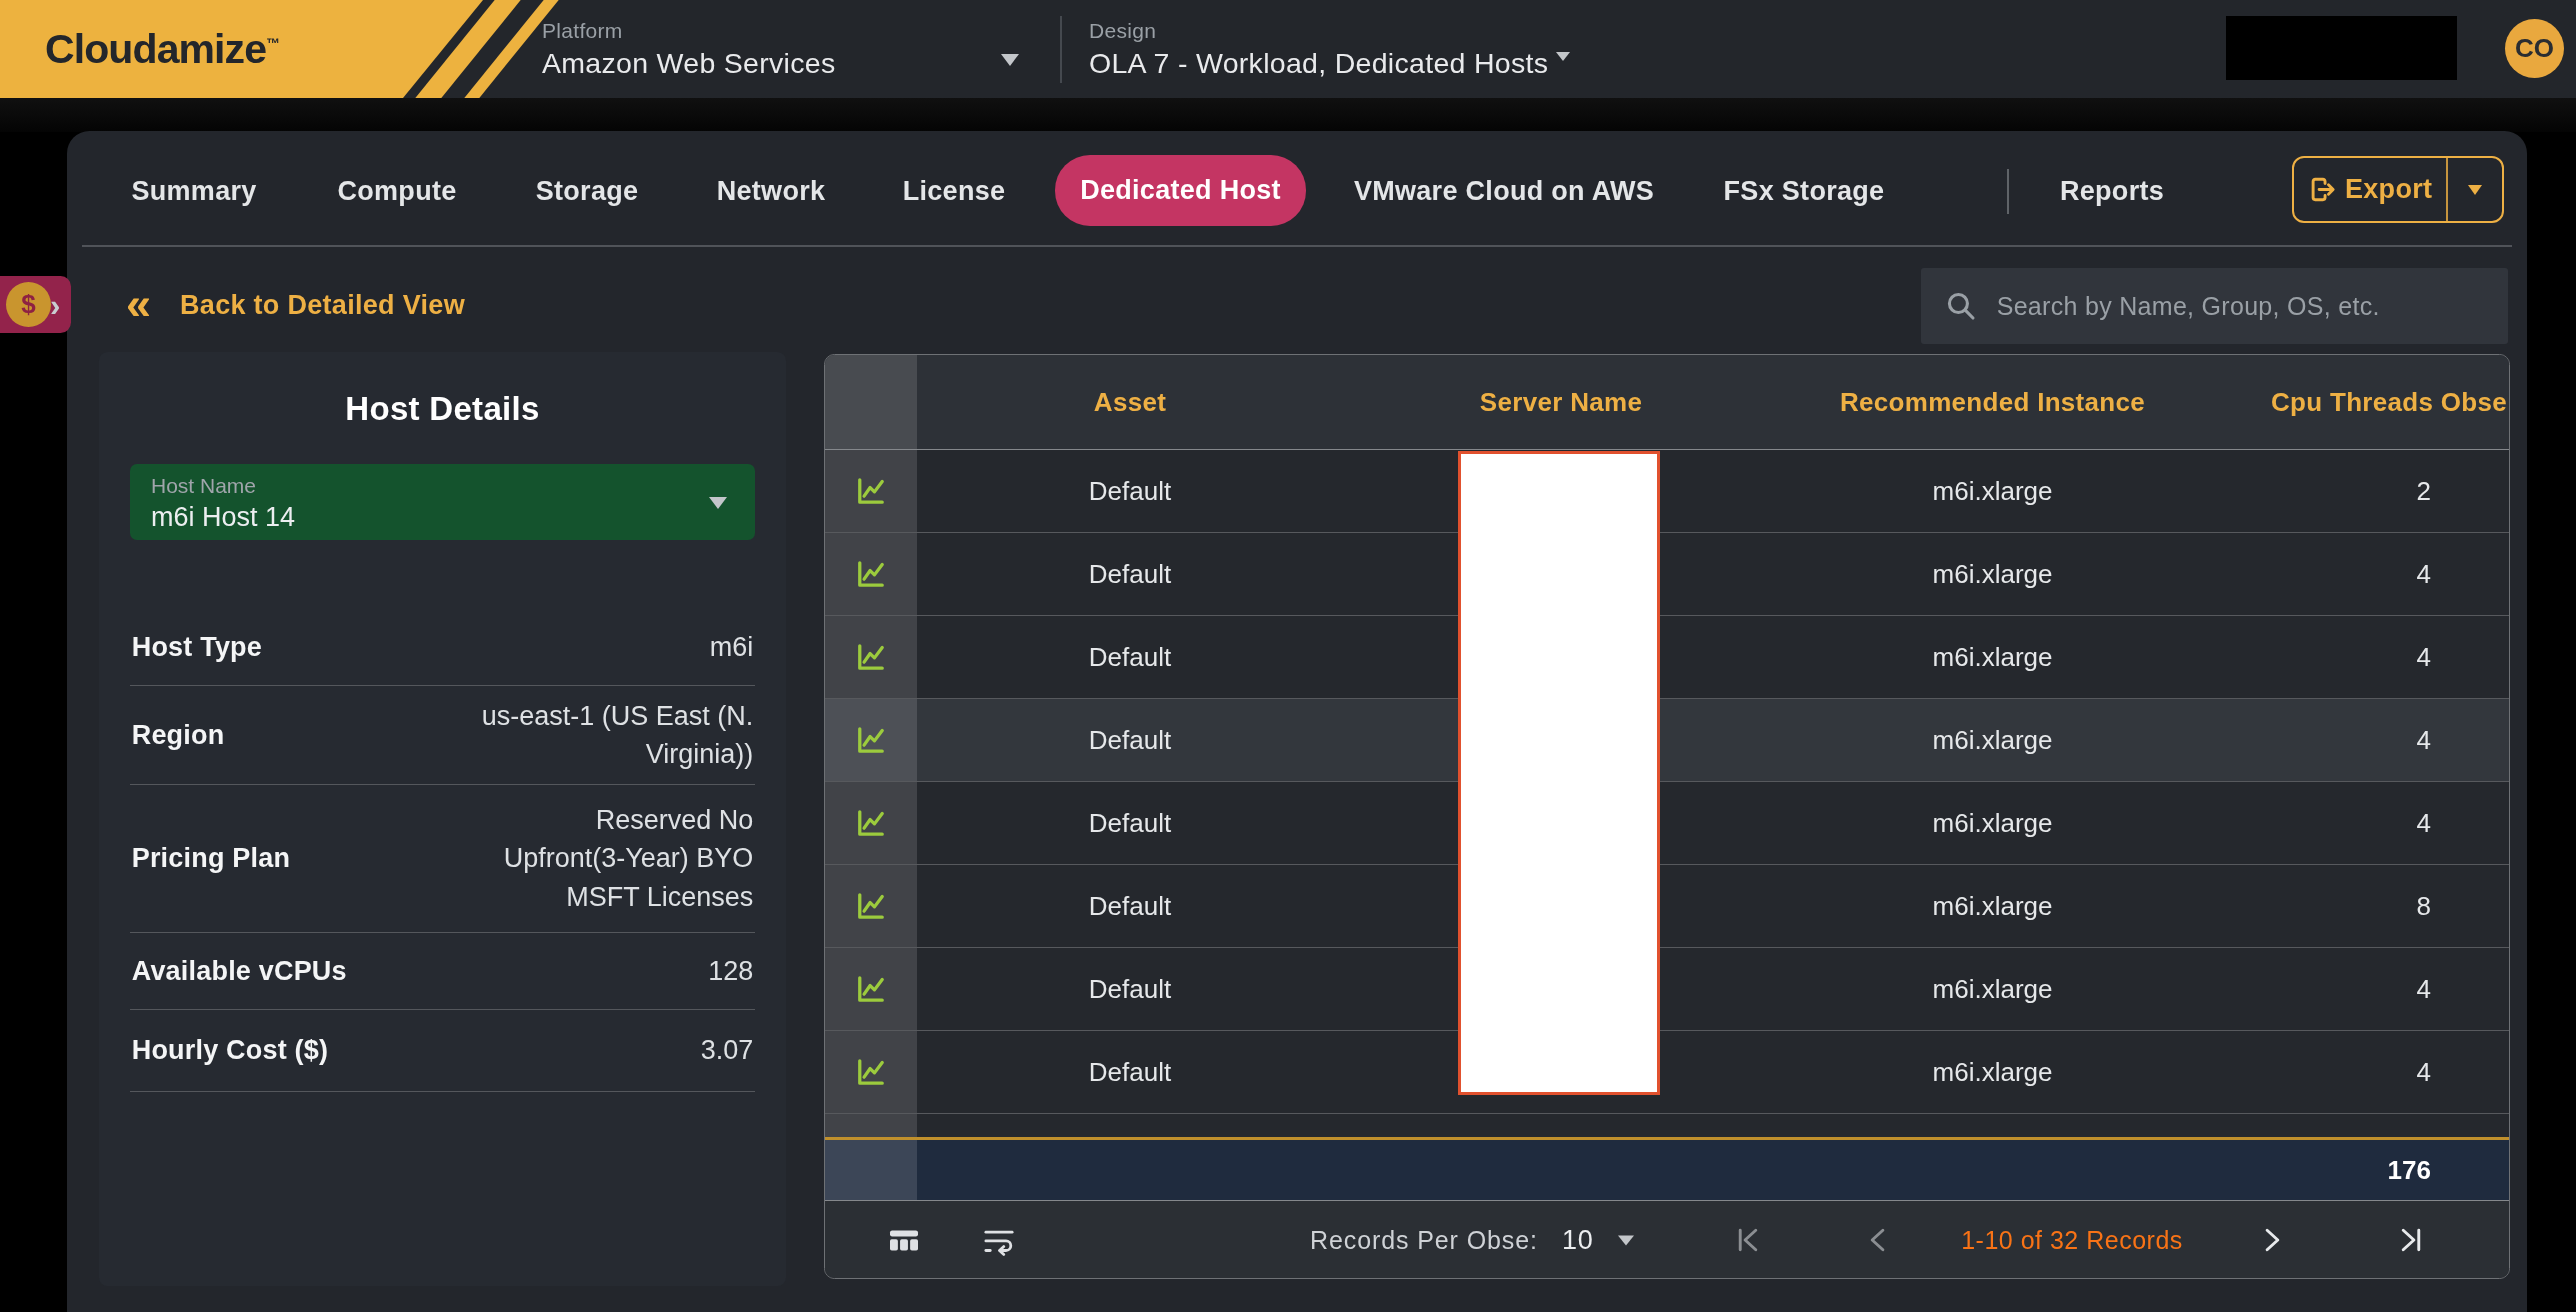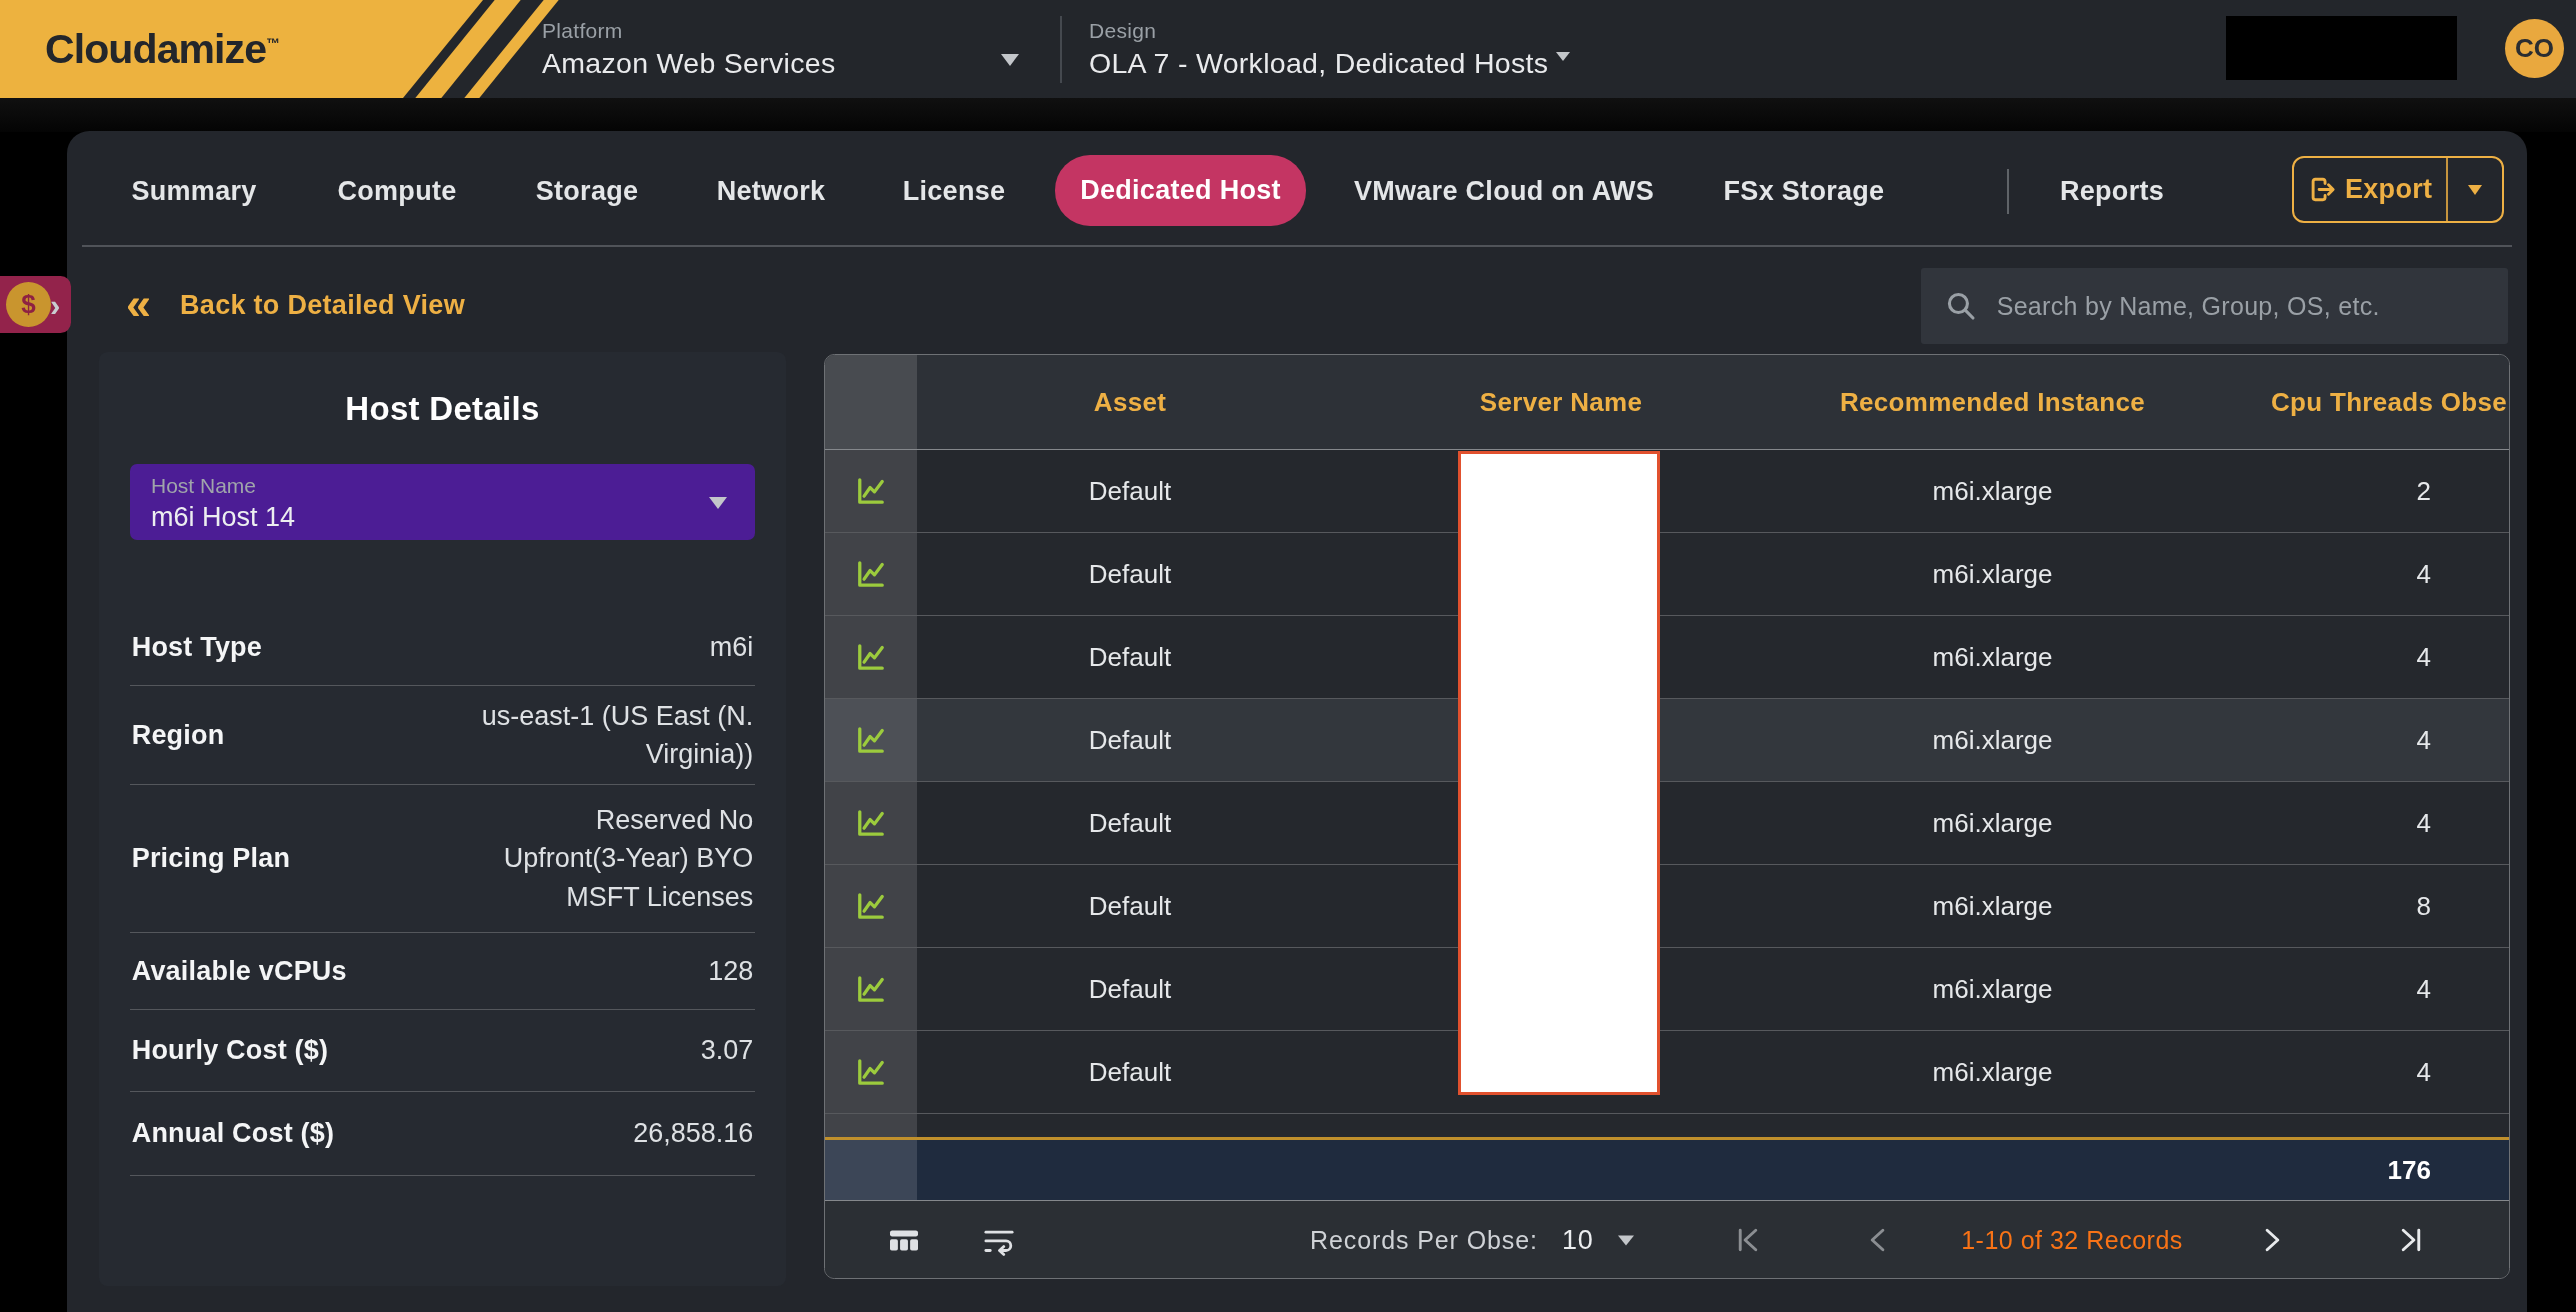--- a/index.html
+++ b/index.html
@@ -78,21 +78,21 @@
     font-size:26px; font-weight:700; color:#8e2142; }
   .side-chev { position:absolute; left:50px; top:50%; transform:translateY(-50%);
     font-size:31px; font-weight:700; color:#c9ccd0; line-height:1; }
 
   
   .host-card { position:absolute; left:99px; top:352px; width:687px; height:934px;
     background:#262a31; border-radius:8.6px; }
   .host-title { position:absolute; left:0; top:38px; width:100%; text-align:center;
     font-size:33px; font-weight:700; color:#fff; letter-spacing:0.3px; }
   .host-select { position:absolute; left:31px; top:112px; width:625px; height:76px;
-    background:#4c1d95; border-radius:7px; cursor:pointer;text-decoration:underline; }
+    background:#14532d; border-radius:7px; cursor:pointer;text-decoration:underline; }
   .host-select .lbl { position:absolute; left:21px; top:10.4px; font-size:21px; color:#a0a5ab; }
   .host-select .val { position:absolute; left:21px; top:38px; font-size:27px; color:#eceef0; }
   .host-select .caret { position:absolute; right:28px; top:33px; }
   .host-rows { position:absolute; left:31px; top:258px; width:625px; }
   .hrow { display:flex; align-items:center; justify-content:space-between;
     border-bottom:1.7px solid #54575c; padding:0 1.7px; }
   .hrow:nth-child(1){ height:76px; } .hrow:nth-child(2){ height:99px;gap:21px; }
   .hrow:nth-child(3){ height:148px; } .hrow:nth-child(4){ height:77px; }
   .hrow:nth-child(5){ height:82px; } .hrow:nth-child(6){ height:84px; }
   .hrow .k { font-size:27px; font-weight:700; color:#f4f5f6; letter-spacing:0.2px; white-space:nowrap; }
@@ -241,24 +241,20 @@
   <div class="hrow">
     <span class="k">Available vCPUs</span>
     <span class="v">128</span>
   </div>
 
   <div class="hrow">
     <span class="k">Hourly Cost ($)</span>
     <span class="v">3.07</span>
   </div>
 
-  <div class="hrow">
-    <span class="k">Annual Cost ($)</span>
-    <span class="v">26,858.16</span>
-  </div>
 </div>
 </div>
 
 <div class="table-card">
   <div class="tgrid thead">
     <div class="c-icon"></div>
     <div class="th">Asset</div>
     <div class="th">Server Name</div>
     <div class="th">Recommended Instance</div>
     <div class="th th-cpu">Cpu Threads Obse</div>

